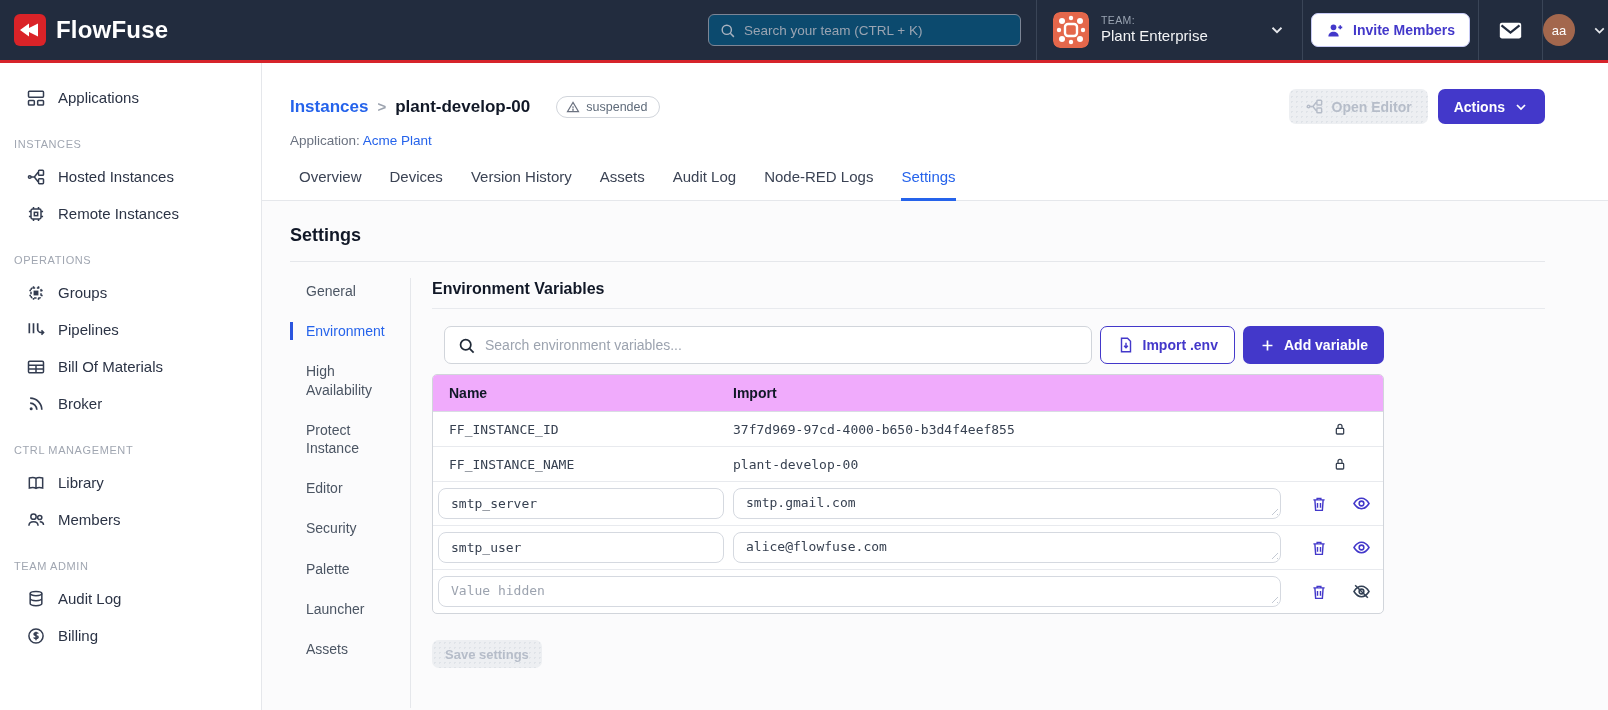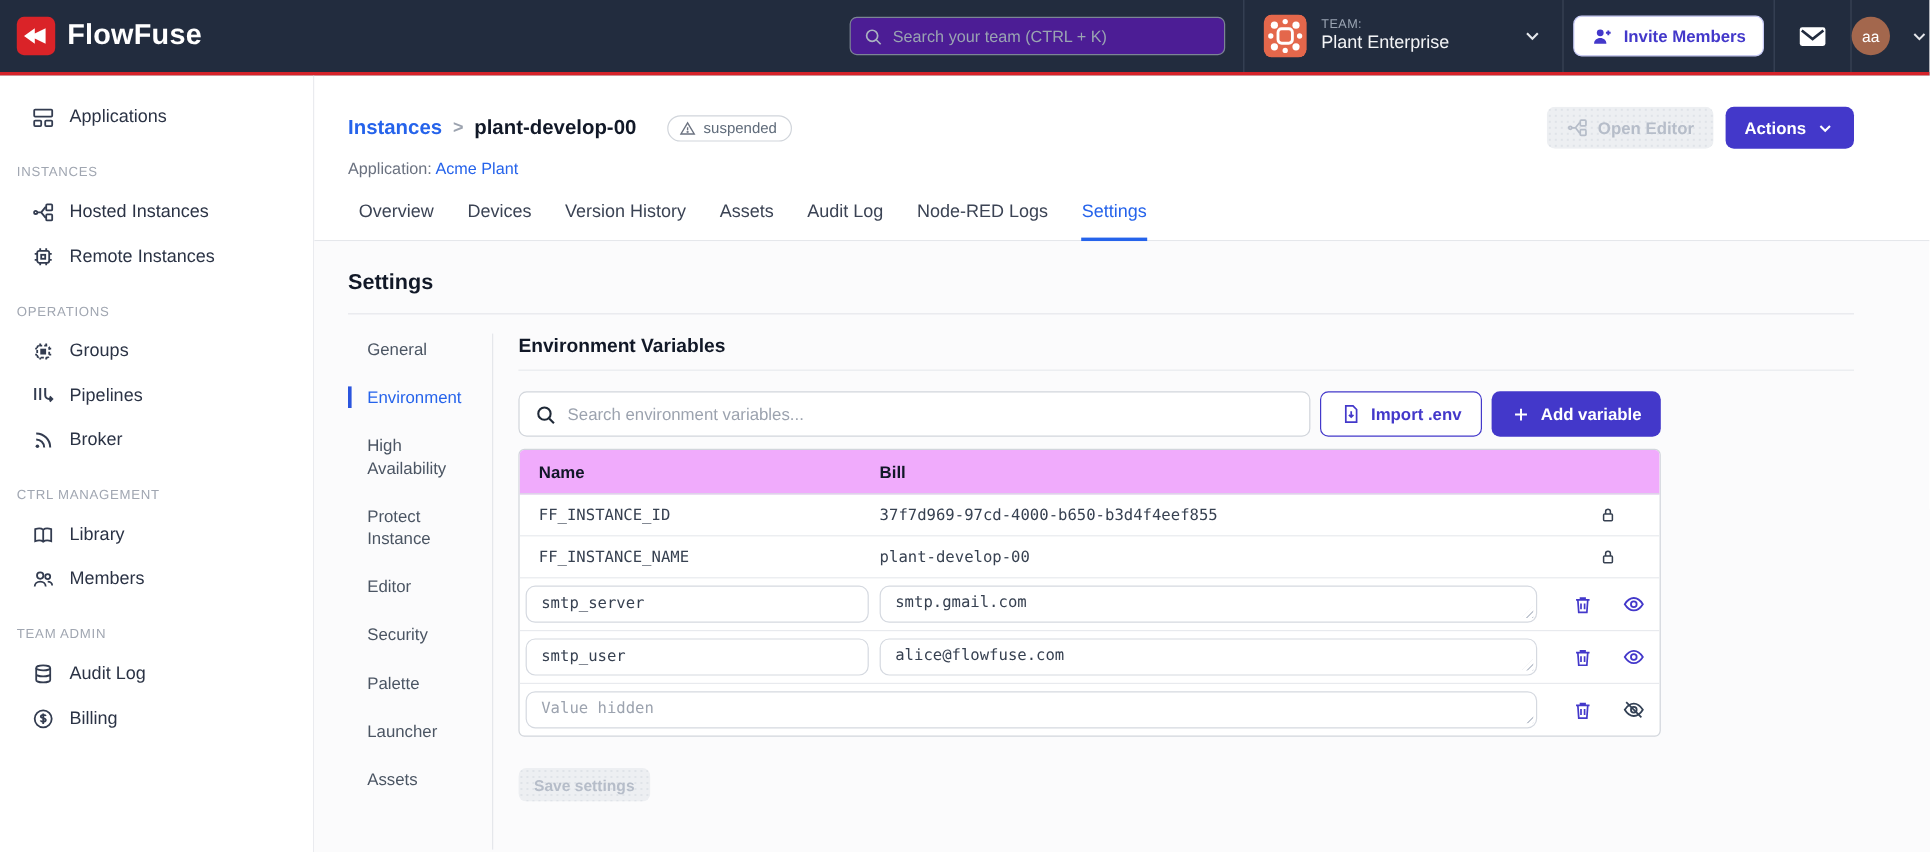--- a/index.html
+++ b/index.html
@@ -7,21 +7,21 @@
     font-family:"Liberation Sans", sans-serif; color:#1f2937; }
 
   
   .navbar { height:63px; background:#222c3e; border-bottom:3px solid #d6232a;
     display:flex; align-items:stretch; }
   .nav-left { flex:1; display:flex; align-items:center; padding-left:14px; }
   .brand { display:flex; align-items:center; gap:10px; cursor:pointer; }
   .brand-mark { width:32px; height:32px; background:#da2328; border-radius:6px;
     display:flex; align-items:center; justify-content:center; }
   .brand-name { color:#fff; font-size:24px; font-weight:700; letter-spacing:.2px; }
-  .nav-search { align-self:center; width:313px; height:32px; background:#4c1d95;
+  .nav-search { align-self:center; width:313px; height:32px; background:#0c4a6e;
     border:1px solid #7c8595; border-radius:6px; display:flex; align-items:center;
     padding:12px 10px; gap:8px; color:#aab3c0; }
   .nav-search input { flex:1; background:transparent; border:none; outline:none;
     color:#e5e7eb; font-size:13.5px; font-family:inherit; }
   .nav-search input::placeholder { color:#9aa4b2; }
   .nav-right { display:flex; margin-left:15px; }
   .nav-seg { border-left:1px solid #3a4557; display:flex; align-items:center; }
   .seg-team { width:266px; padding:0 16px; gap:12px; }
   .team-avatar { width:36px; height:36px; border-radius:7px; flex:none; }
   .team-text { line-height:1.25; }
@@ -81,21 +81,21 @@
   .subnav { width:120px; flex:none; padding-top:4px; }
   .subnav-item { font-size:14px; color:#4b5563; padding:0 0 0 16px; margin-bottom:22px;
     line-height:1.3; cursor:pointer; max-width:112px; }
   .subnav-item.active { color:#2563eb; border-left:3px solid #2b55de; padding-left:13px; }
   .vline { border-left:1px solid #e5e7eb; margin-right:21px; }
 
   .panel { flex:1; padding-top:2px; }
   .panel-title { font-size:16px; font-weight:700; color:#111827;
     padding-bottom:10px; border-bottom:1px solid #e8eaee; }
   .env-content { max-width:952px; }
-  .controls { display:flex; gap:8px; margin-top:17px; }
+  .controls { display:flex; gap:8px; margin-top:17px;margin-left:12px; }
   .env-search { flex:1; height:38px; background:#fff; border:1px solid #d1d5db;
     border-radius:7px; display:flex; align-items:center; padding:0 12px; gap:9px;
     color:#1f2937; }
   .env-search input { flex:1; border:none; outline:none; font-size:14px;
     font-family:inherit; color:#374151; }
   .env-search input::placeholder { color:#9ca3af; }
   .btn-outline { background:#fff; border:1px solid #4338ca; color:#4338ca; height:38px; }
   .btn-add { height:38px; }
 
   .env-table { margin-top:10px; border:1px solid #d1d5db; border-radius:5px;
@@ -261,20 +261,29 @@
       <span>Groups</span>
     </div>
     <div class="side-item">
       <span class="si">
         <svg width="20" height="20" viewBox="0 0 24 24" fill="none" stroke="currentColor" stroke-width="2">
             <path d="M4 4v12M9 4v12M14 4v7a4 4 0 0 0 4 4h2.5"></path>
             <path d="M18.5 12.5 21 15l-2.5 2.5"></path>
           </svg>
       </span>
       <span>Pipelines</span>
+    </div>
+    <div class="side-item">
+      <span class="si">
+        <svg width="20" height="20" viewBox="0 0 24 24" fill="none" stroke="currentColor" stroke-width="1.8">
+            <rect x="3" y="5" width="18" height="14" rx="1.5"></rect>
+            <path d="M3 10h18M3 14.5h18M12 10v9"></path>
+          </svg>
+      </span>
+      <span>Bill Of Materials</span>
     </div>
     <div class="side-item">
       <span class="si">
         <svg width="20" height="20" viewBox="0 0 24 24" fill="none" stroke="currentColor" stroke-width="2">
             <path d="M5 5a14 14 0 0 1 14 14M5 11a8 8 0 0 1 8 8"></path>
             <circle cx="6.2" cy="17.8" r="1.8" fill="currentColor" stroke="none"></circle>
           </svg>
       </span>
       <span>Broker</span>
     </div>
@@ -422,21 +431,21 @@
                       <path d="M12 5v14M5 12h14"></path>
                     </svg>
                 </span>
                 <span>Add variable</span>
               </button>
             </div>
 
             <div class="env-table">
               <div class="t-head">
                 <div class="col-name">Name</div>
-                <div class="col-value">Bill</div>
+                <div class="col-value">Import</div>
                 <div class="col-actions"></div>
               </div>
 
               <div class="t-row">
                 <div class="col-name">FF_INSTANCE_ID</div>
                 <div class="col-value">37f7d969-97cd-4000-b650-b3d4f4eef855</div>
                 <div class="col-actions">
                   <span class="ic-dark">
                     <svg width="16" height="16" viewBox="0 0 24 24" fill="none" stroke="currentColor" stroke-width="1.9">
                         <rect x="6.5" y="11" width="11" height="8.5" rx="1.2"></rect>

